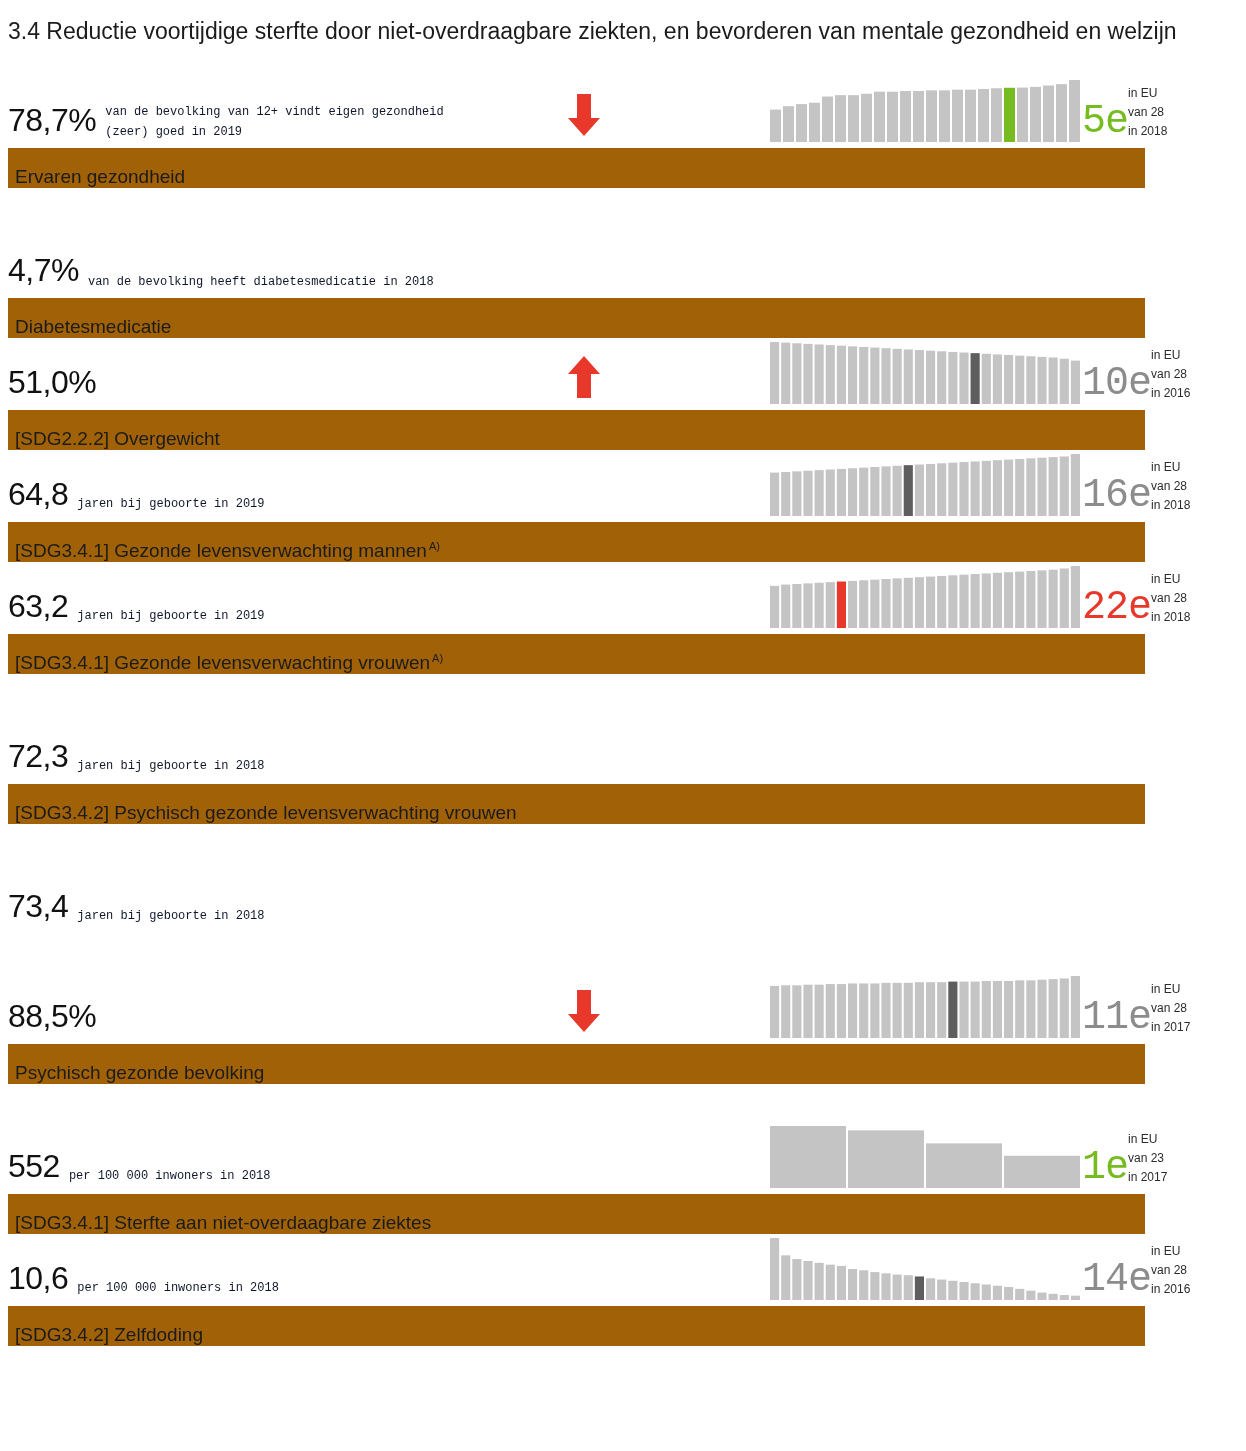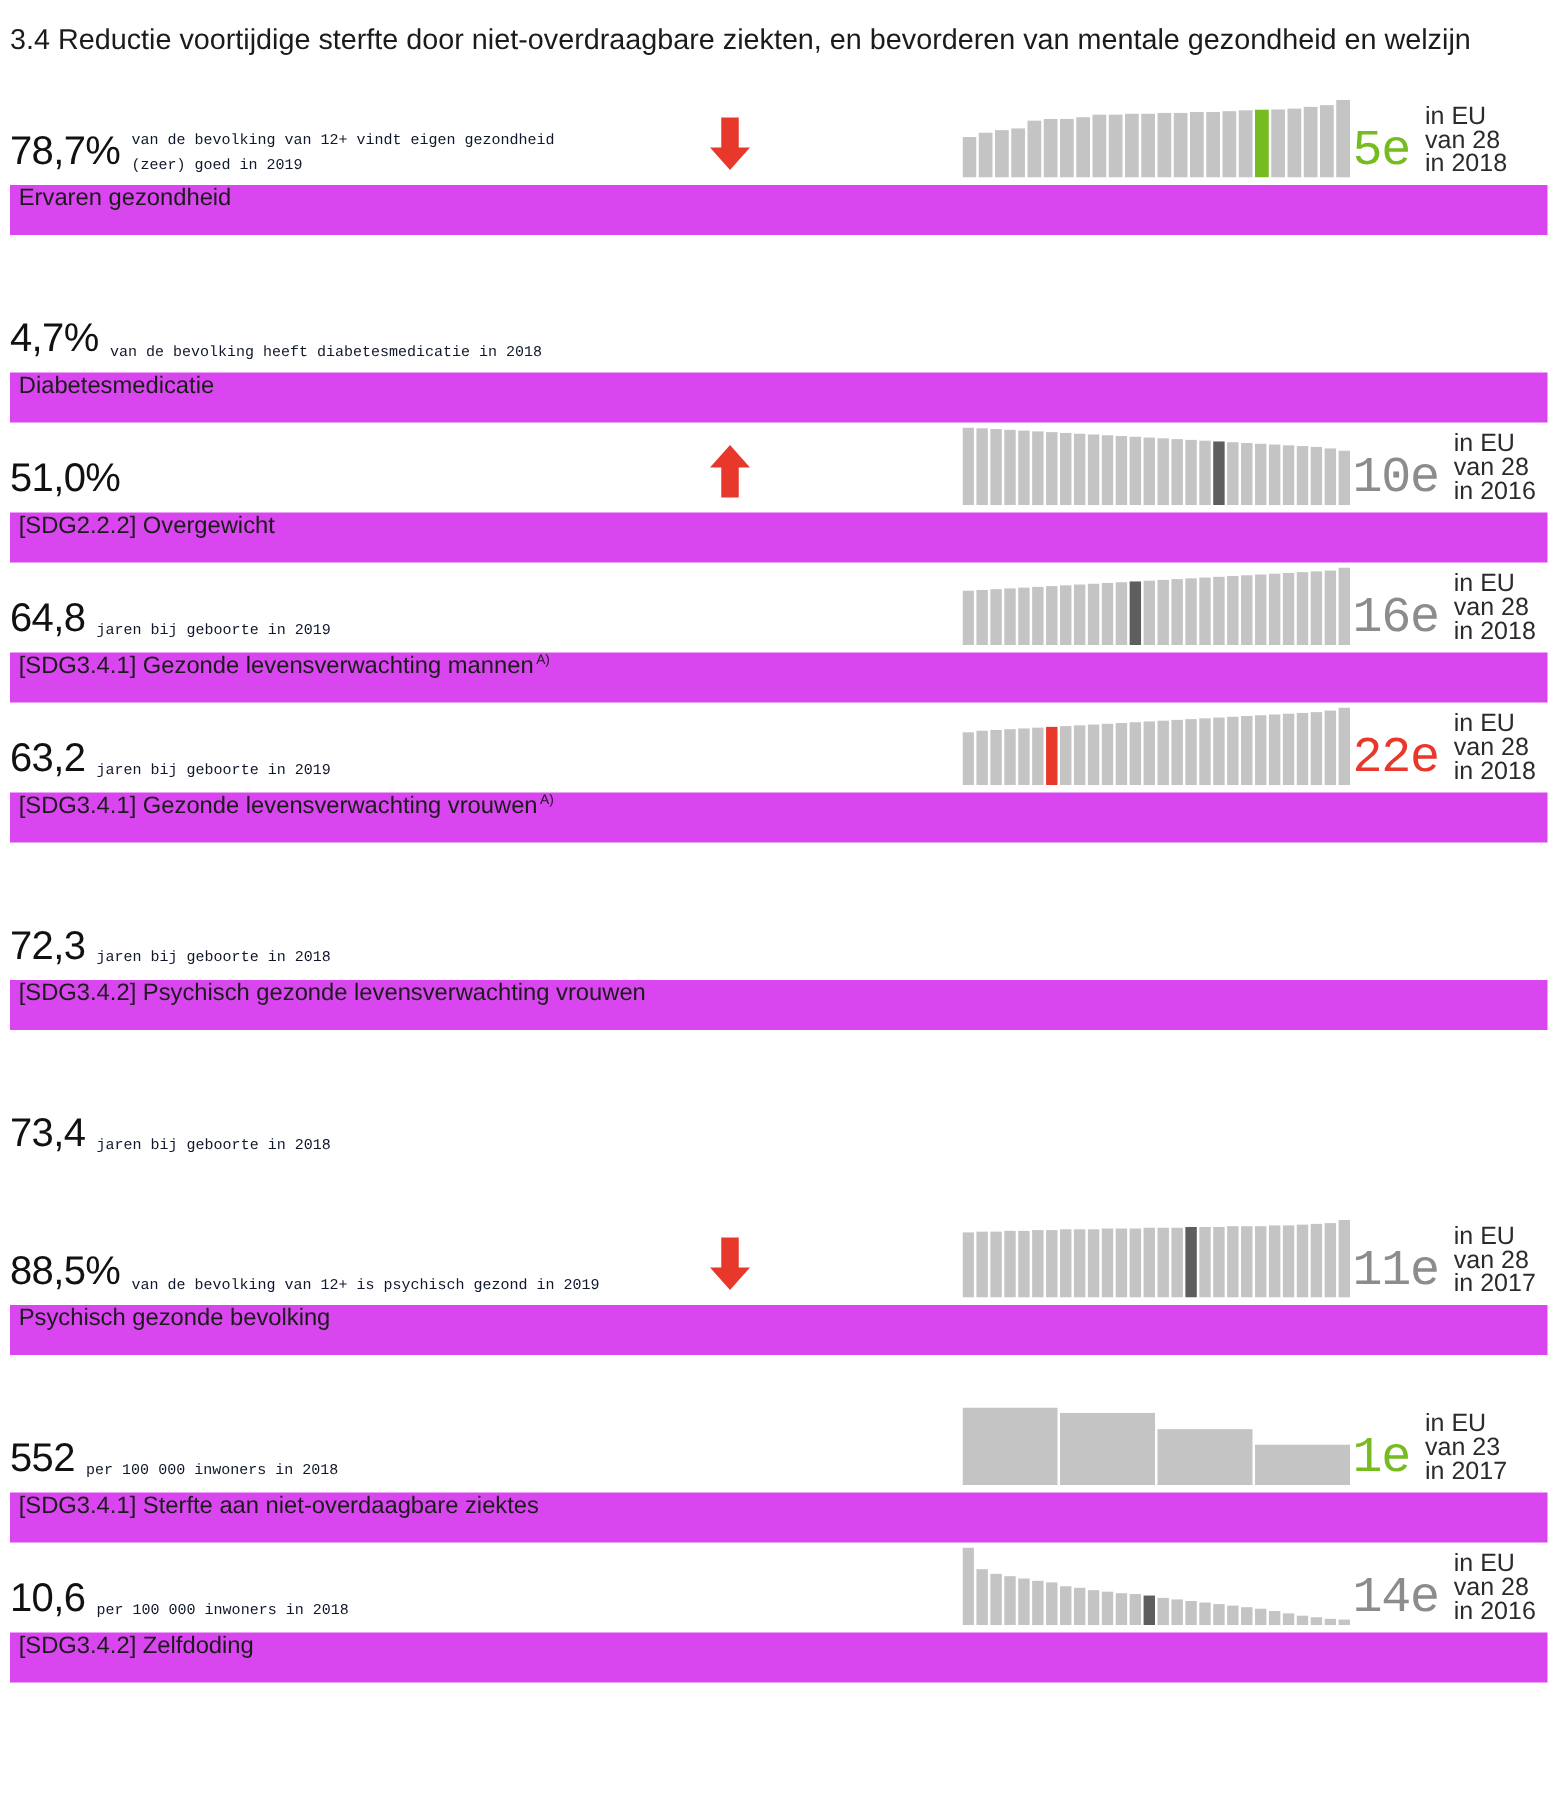--- a/index.html
+++ b/index.html
@@ -55,29 +55,29 @@
     position:absolute;left:1082px;bottom:6px;
     display:flex;align-items:flex-end;
   }
   .rank-num{
     font-size:40px;line-height:40px;font-weight:400;
     color:#8c8c8c;letter-spacing:-1px;font-family:Liberation Mono, monospace;
   }
   .rank-num.good{color:#76bc21;}
   .rank-num.bad{color:#e8382b;}
   .rank-meta{
-    margin-left:12px;font-size:20px;line-height:19px;
+    margin-left:0;font-size:12px;line-height:19px;
     color:#2b2b2b;text-align:left;white-space:nowrap;
     padding-bottom:1px;
   }
 
   
   .band{
-    height:40px;background:#d946ef;width:1230px;margin-left:8px;
-    display:flex;align-items:flex-start;
+    height:40px;background:#a16207;width:1137px;margin-left:8px;
+    display:flex;align-items:flex-end;
   }
   .band-label{
     font-size:19px;color:#1b1b1b;padding-left:7px;
   }
   .sup{font-size:11px;vertical-align:super;margin-left:2px;}
 
   .spacer{height:38px;}
 </style>
 </head>
 <body>
@@ -307,21 +307,20 @@
             <span class="fig-value">73,4</span>
             <span class="fig-unit">jaren bij geboorte in 2018</span>
           </div>
         </div>
       </div>
       <div class="spacer"></div>
       <div class="row">
         <div class="row-top">
           <div class="figure">
             <span class="fig-value">88,5%</span>
-            <span class="fig-unit two-line">van de bevolking van 12+ is psychisch gezond in 2019</span>
           </div>
           <div class="arrow"><svg width="36" height="46" viewBox="0 0 36 46">
               <path d="M18 44 L2 26 L11 26 L11 2 L25 2 L25 26 L34 26 Z" fill="#e8382b"></path>
             </svg></div>
           <div class="eu-chart">
             <svg width="310" height="62" viewBox="0 0 310 62">
               <rect x="0.00" y="9.92" width="9.14" height="52.08" fill="#c4c4c4"></rect>
               <rect x="11.14" y="9.30" width="9.14" height="52.70" fill="#c4c4c4"></rect>
               <rect x="22.29" y="9.30" width="9.14" height="52.70" fill="#c4c4c4"></rect>
               <rect x="33.43" y="8.68" width="9.14" height="53.32" fill="#c4c4c4"></rect>

